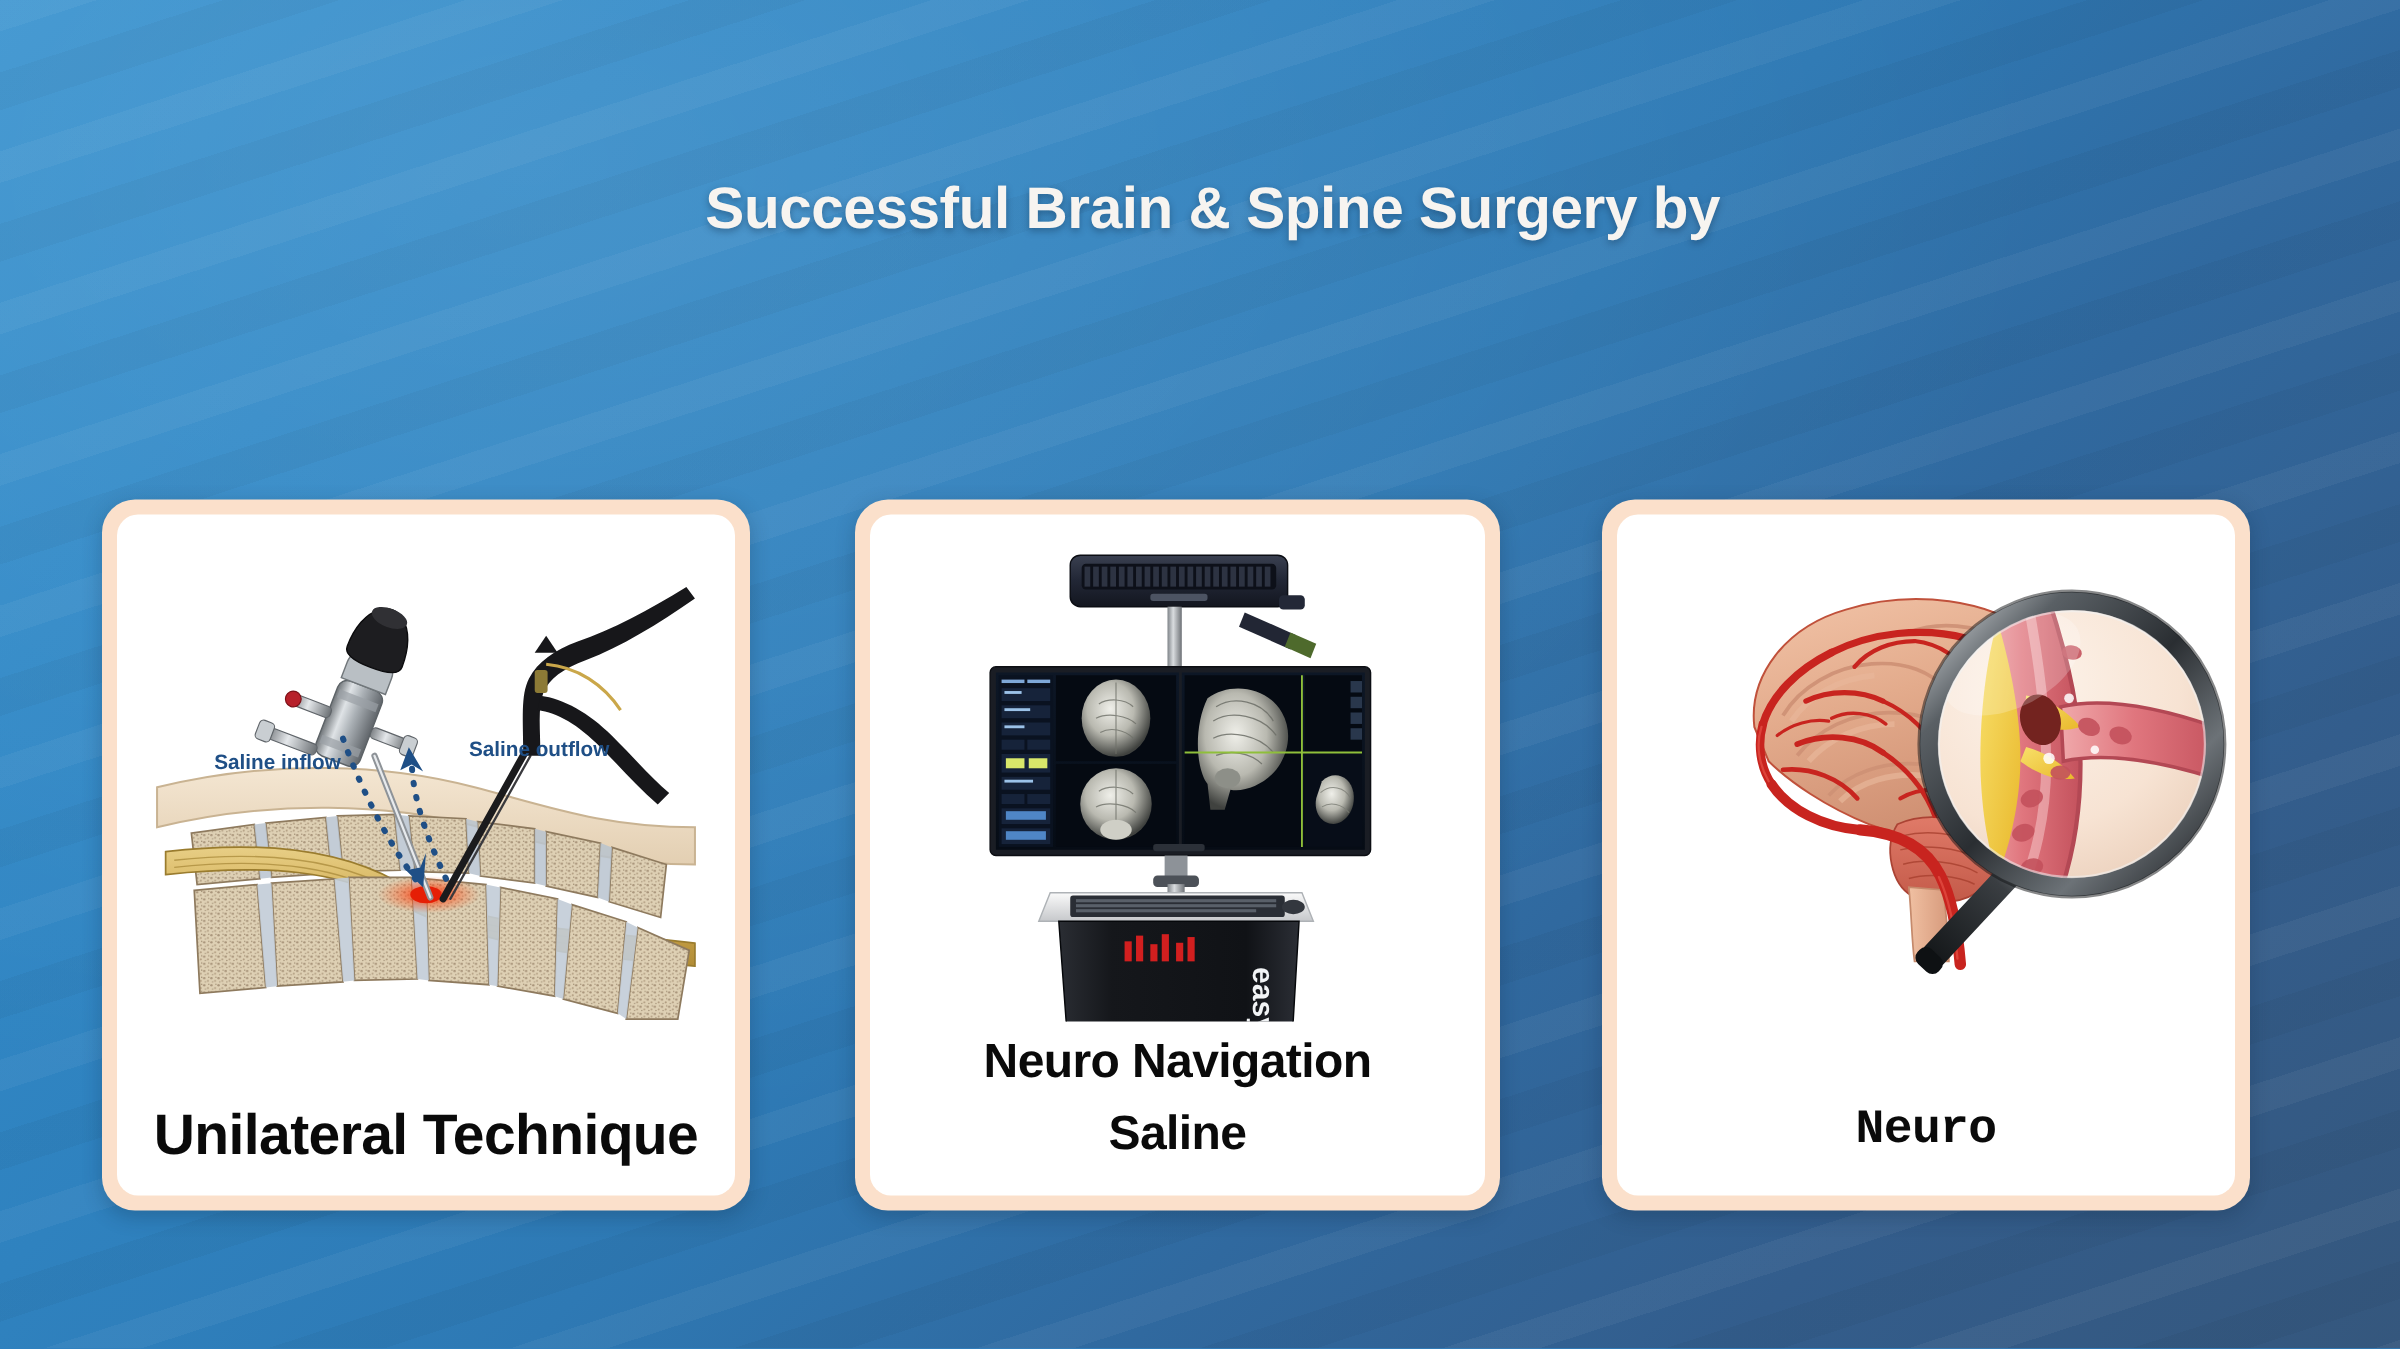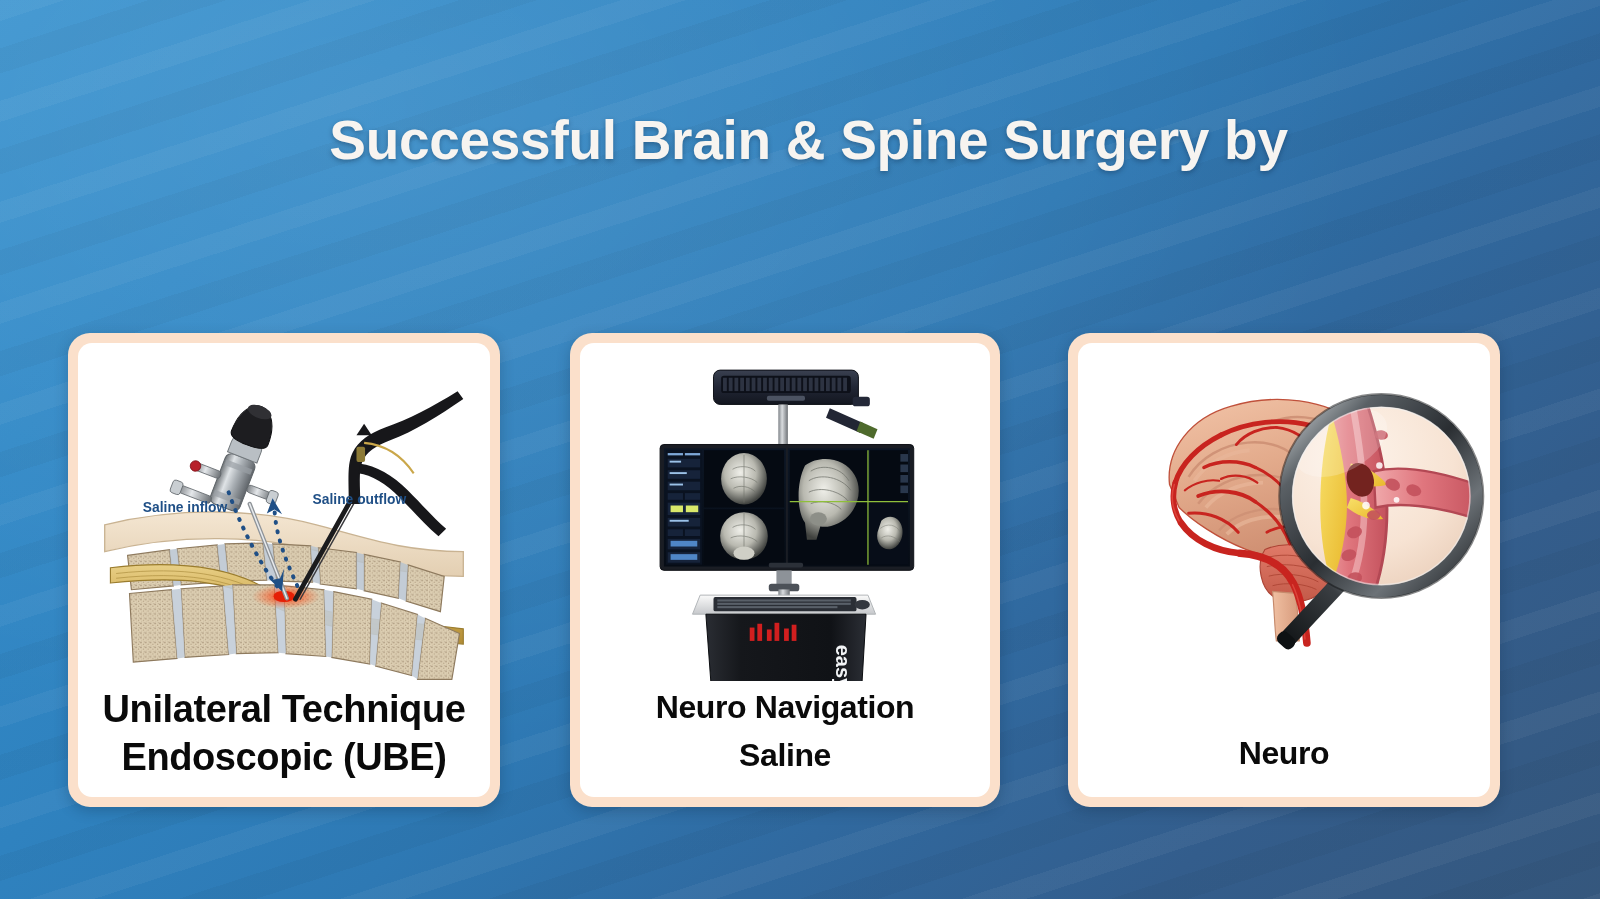--- a/index.html
+++ b/index.html
@@ -40,21 +40,21 @@
     position:absolute; inset:0;
     background:radial-gradient(ellipse at 22% 12%, rgba(255,255,255,0.10), rgba(255,255,255,0) 58%);
   }
 
   
   #heading {
     position:absolute; left:0; right:0; top:108px;
     text-align:center;
     color:#f7f4f0;
     font-weight:bold;
-    font-size:55px;
+    font-size:39px;
     line-height:64px;
     letter-spacing:-0.3px;
     text-shadow:0 2px 5px rgba(8,30,55,0.35);
     margin-left:17px;
   }
   #heading .l2 { display:block; }
 
   
   .card {
     position:absolute;
@@ -82,21 +82,21 @@
     text-align:center;
     color:#0a0a0a;
     font-weight:bold;
     font-size:32px;
     line-height:48px;
     letter-spacing:-0.4px;
     padding:0 6px;
   }
   #card-1 .card-title { bottom:16px; font-size:38px; }
   #card-2 .card-title { bottom:18px; }
-  #card-3 .card-title { bottom:20px; }
+  #card-3 .card-title { bottom:20px;font-family:Liberation Mono, monospace; }
 
   .card-art svg { display:block; width:100%; height:100%; }
 
   
   #art-1 { height:330px; top:14px;text-decoration:underline; }
   #art-2 { height:330px; top:8px; }
   #art-3 { height:305px; top:22px; }
 
   .lbl {
     font-family:"Liberation Sans", sans-serif;
@@ -255,21 +255,20 @@
         </g>
         <path d="M214 238 L202 226 L212 224 L216 214 Z" fill="#1f4f86"></path>
         <path d="M204 140 L198 156 L206 152 L214 157 Z" fill="#1f4f86"></path>
 
         <text class="lbl" x="68" y="155" font-size="14.5">Saline inflow</text>
         <text class="lbl" x="246" y="146" font-size="14.5">Saline outflow</text>
       </svg>
     </div>
     <div class="card-title">
       <span>Unilateral Technique</span><br>
-      <span>Endoscopic (UBE)</span>
     </div>
   </div>
 </div>
 
 <div class="card" id="card-2">
   <div class="card-inner">
     <div class="card-art" id="art-2">
       <svg viewBox="0 0 430 330" xmlns="http://www.w3.org/2000/svg">
         <defs>
           <linearGradient id="camBody" x1="0" y1="0" x2="0" y2="1">

